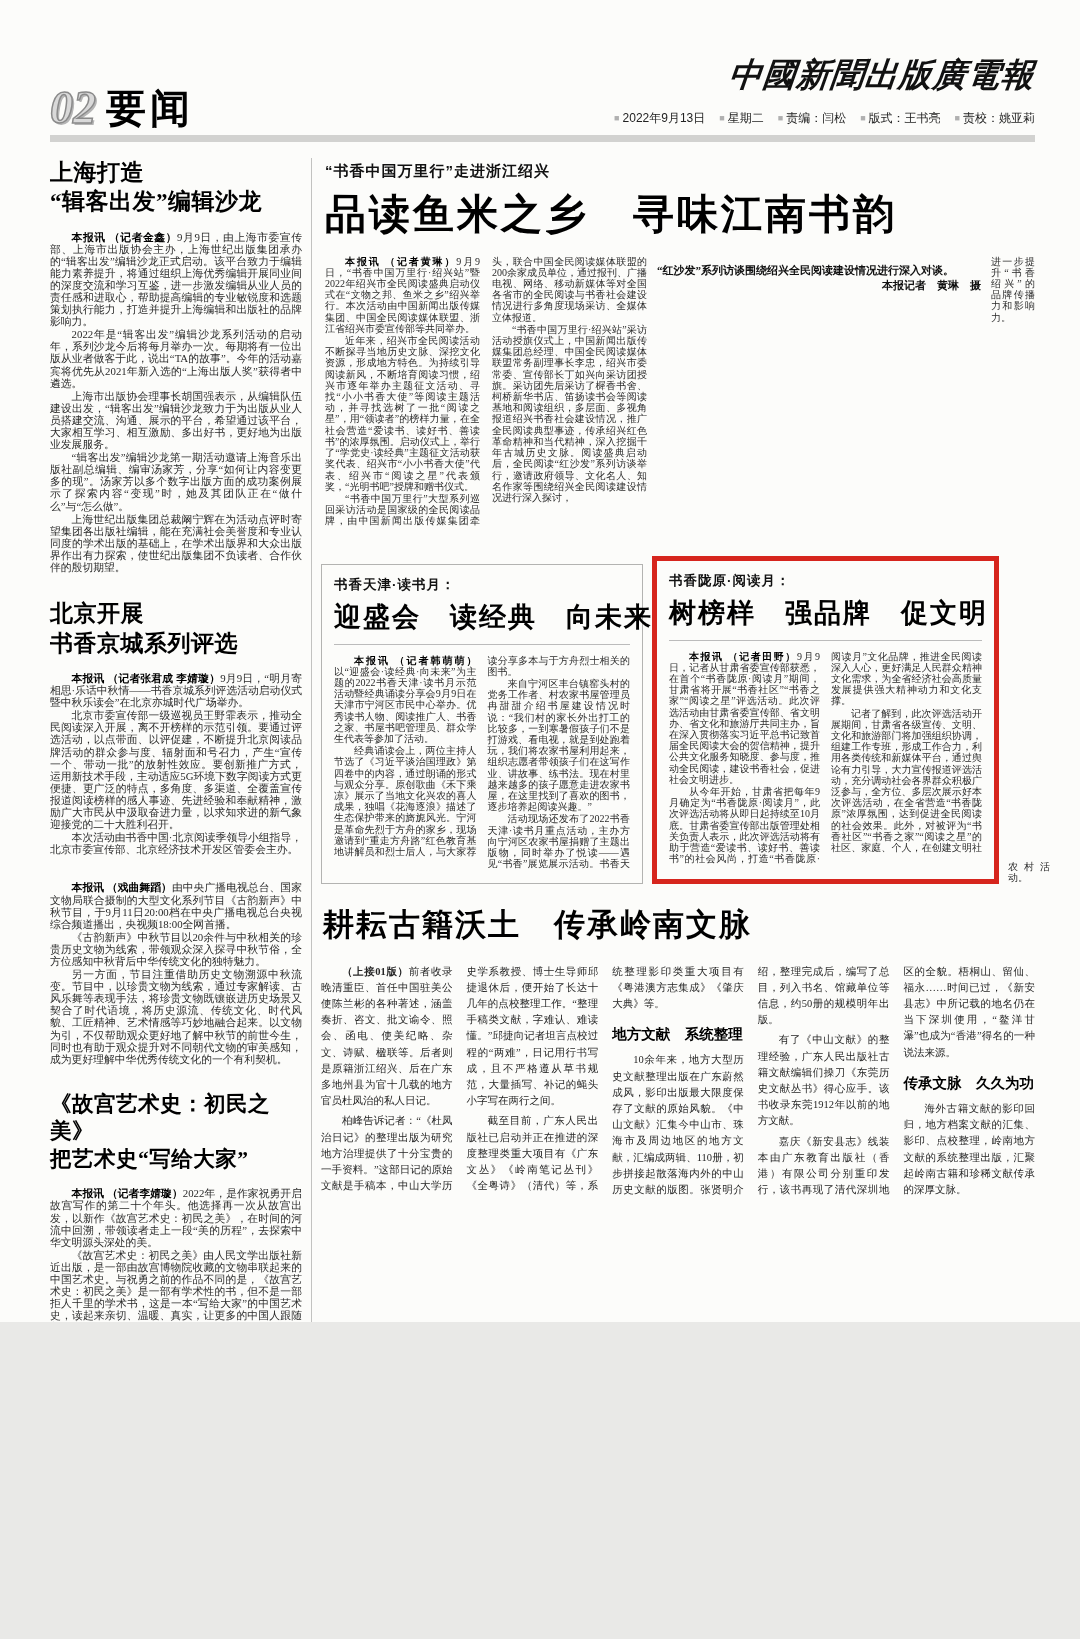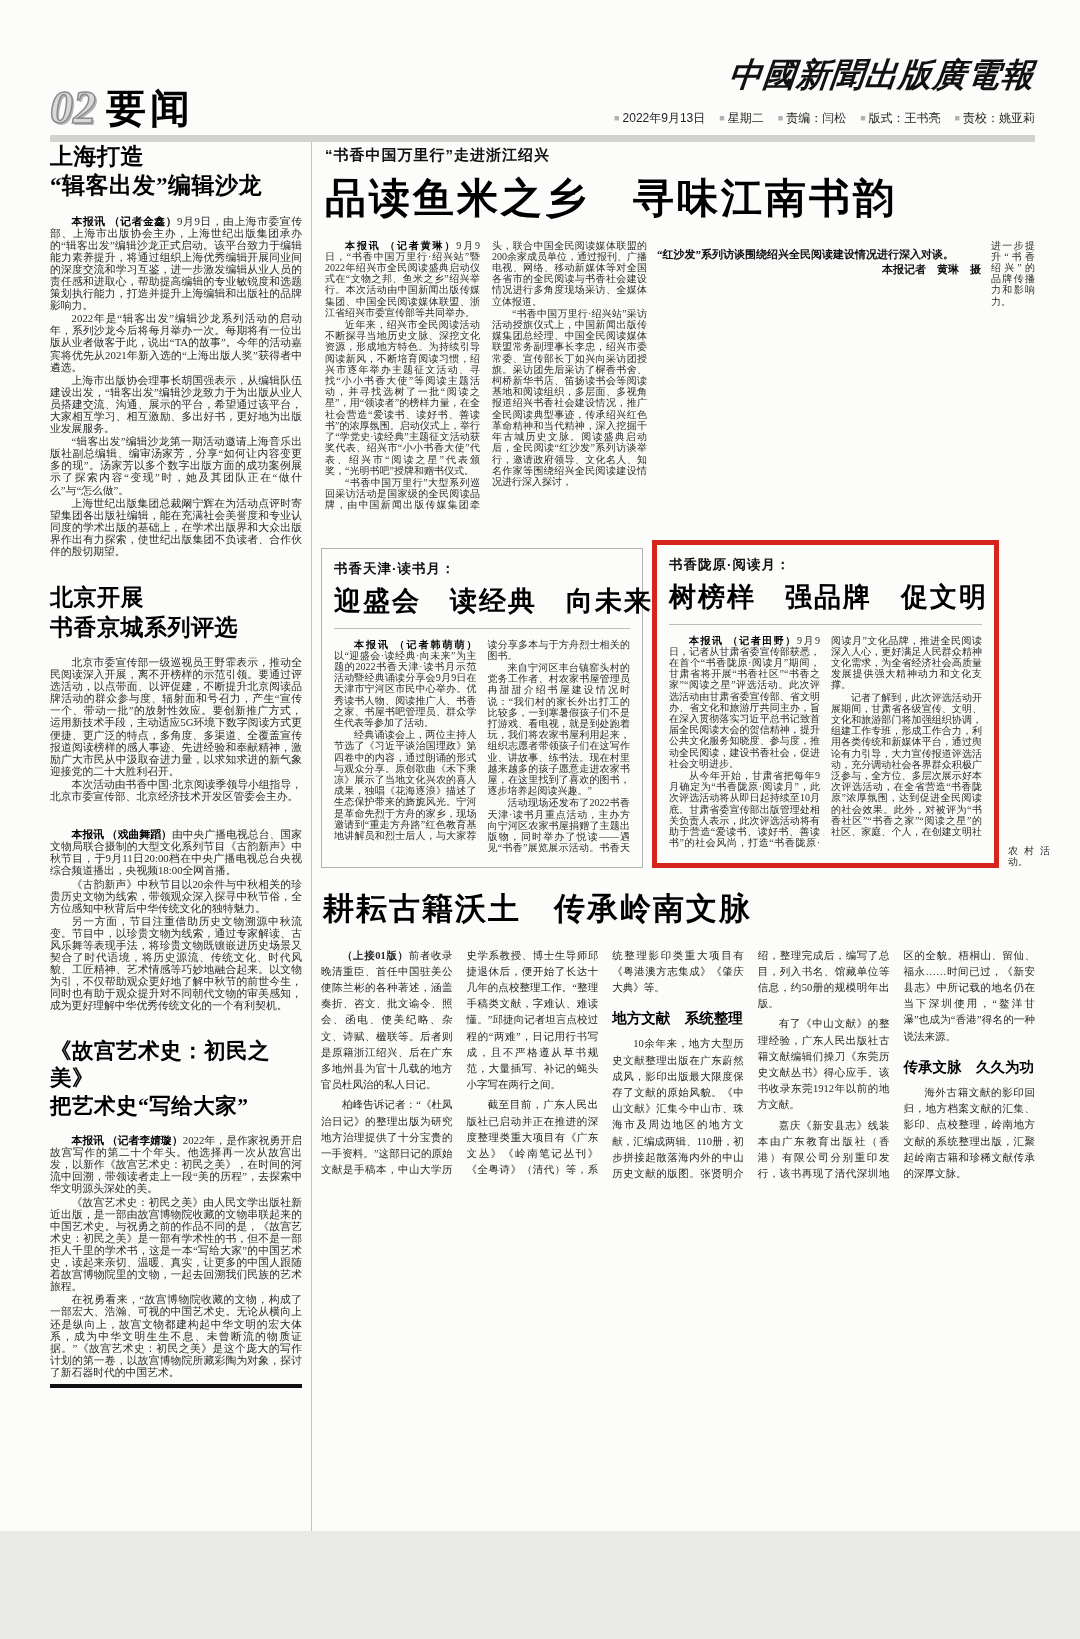--- a/index.html
+++ b/index.html
@@ -1,18 +1,18 @@
 <!DOCTYPE html>
 <html><head>
 <meta charset="utf-8">
 <style>
   * { margin:0; padding:0; box-sizing:border-box; }
   html,body { background:#e9e9e7; }
   .page {
-    width:1080px; height:1531px; margin:0 auto; background:#fcfcfa;
+    width:1080px; height:1322px; margin:0 auto; background:#fcfcfa;
     font-family:"Liberation Serif","DejaVu Serif",serif; color:#1c1c1c;
     padding:58px 45px 0 50px; overflow:hidden; position:relative;
   }
   
   .hdr { display:flex; justify-content:space-between; align-items:flex-end; }
   .plate { display:flex; align-items:flex-end; gap:10px; }
   .pnum {
     font-size:46px; font-weight:900; font-style:italic; color:#d9d9d9;
     -webkit-text-stroke:1.5px #8a8a8a; text-shadow:2px 2px 0 #b5b5b5; line-height:.85;
     font-family:"Liberation Serif",serif;
@@ -23,21 +23,21 @@
     font-size:33px; font-weight:bold; font-style:italic; letter-spacing:1px;
     transform:skewX(-6deg); color:#111; line-height:1.05;
     font-family:"DejaVu Serif","Liberation Serif",serif;
   }
   .dateline { margin-top:17px; font-size:12px; color:#222; font-family:"Liberation Sans","DejaVu Sans",sans-serif; }
   .dateline span { margin-left:14px; }
   .dateline span::before { content:"■"; color:#b0b0b0; font-size:9px; margin-right:3px; vertical-align:1px; }
   .hdr-rule { height:7px; background:#d2d2d0; margin-top:8px; }
 
   
-  .content { display:flex; margin-top:0; gap:9px; }
+  .content { display:flex; margin-top:16px; gap:9px; }
   .vrule { width:1px; background:#c2c2c0; }
   
   .sidebar { width:252px; flex:none; }
   .sb-art { margin-bottom:26px; }
   .sb-title { font-size:23px; font-weight:900; line-height:1.28; letter-spacing:.5px; color:#000; }
   .sb-title.small { font-size:21.5px; }
   .sb-body { margin-top:14px; font-size:10.8px; line-height:12.1px; text-align:justify; color:#2a2a2a; }
   .sb-body p, .colflow p { text-indent:2em; margin-bottom:1px; }
   .sb-body b, .colflow b { color:#000; }
   .sb-endrule { height:4px; background:#111; margin-top:6px; }
@@ -124,20 +124,21 @@
           <p>“辑客出发”编辑沙龙第一期活动邀请上海音乐出版社副总编辑、编审汤家芳，分享“如何让内容变更多的现”。汤家芳以多个数字出版方面的成功案例展示了探索内容“变现”时，她及其团队正在“做什么”与“怎么做”。</p>
           <p>上海世纪出版集团总裁阚宁辉在为活动点评时寄望集团各出版社编辑，能在充满社会美誉度和专业认同度的学术出版的基础上，在学术出版界和大众出版界作出有力探索，使世纪出版集团不负读者、合作伙伴的殷切期望。</p>
         </div>
       </article>
 
       <article class="sb-art">
         <h2 class="sb-title">
           <span>北京开展</span><br><span>书香京城系列评选</span>
         </h2>
         <div class="sb-body">
+          <p><b>本报讯 （记者张君成 李婧璇）</b><span>9月9日，“明月寄相思·乐话中秋情——书香京城系列评选活动启动仪式暨中秋乐读会”在北京亦城时代广场举办。</span></p>
           <p>北京市委宣传部一级巡视员王野霏表示，推动全民阅读深入开展，离不开榜样的示范引领。要通过评选活动，以点带面、以评促建，不断提升北京阅读品牌活动的群众参与度、辐射面和号召力，产生“宣传一个、带动一批”的放射性效应。要创新推广方式，运用新技术手段，主动适应5G环境下数字阅读方式更便捷、更广泛的特点，多角度、多渠道、全覆盖宣传报道阅读榜样的感人事迹、先进经验和奉献精神，激励广大市民从中汲取奋进力量，以求知求进的新气象迎接党的二十大胜利召开。</p>
           <p>本次活动由书香中国·北京阅读季领导小组指导，北京市委宣传部、北京经济技术开发区管委会主办。</p>
         </div>
       </article>
 
       <article class="sb-art">
         <div class="sb-body">
           <p><b>本报讯 （戏曲舞蹈）</b><span>由中央广播电视总台、国家文物局联合摄制的大型文化系列节目《古韵新声》中秋节目，于9月11日20:00档在中央广播电视总台央视综合频道播出，央视频18:00全网首播。</span></p>
           <p>《古韵新声》中秋节目以20余件与中秋相关的珍贵历史文物为线索，带领观众深入探寻中秋节俗，全方位感知中秋背后中华传统文化的独特魅力。</p>
           <p>另一方面，节目注重借助历史文物溯源中秋流变。节目中，以珍贵文物为线索，通过专家解读、古风乐舞等表现手法，将珍贵文物既镶嵌进历史场景又契合了时代语境，将历史源流、传统文化、时代风貌、工匠精神、艺术情感等巧妙地融合起来。以文物为引，不仅帮助观众更好地了解中秋节的前世今生，同时也有助于观众提升对不同朝代文物的审美感知，成为更好理解中华优秀传统文化的一个有利契机。</p>

